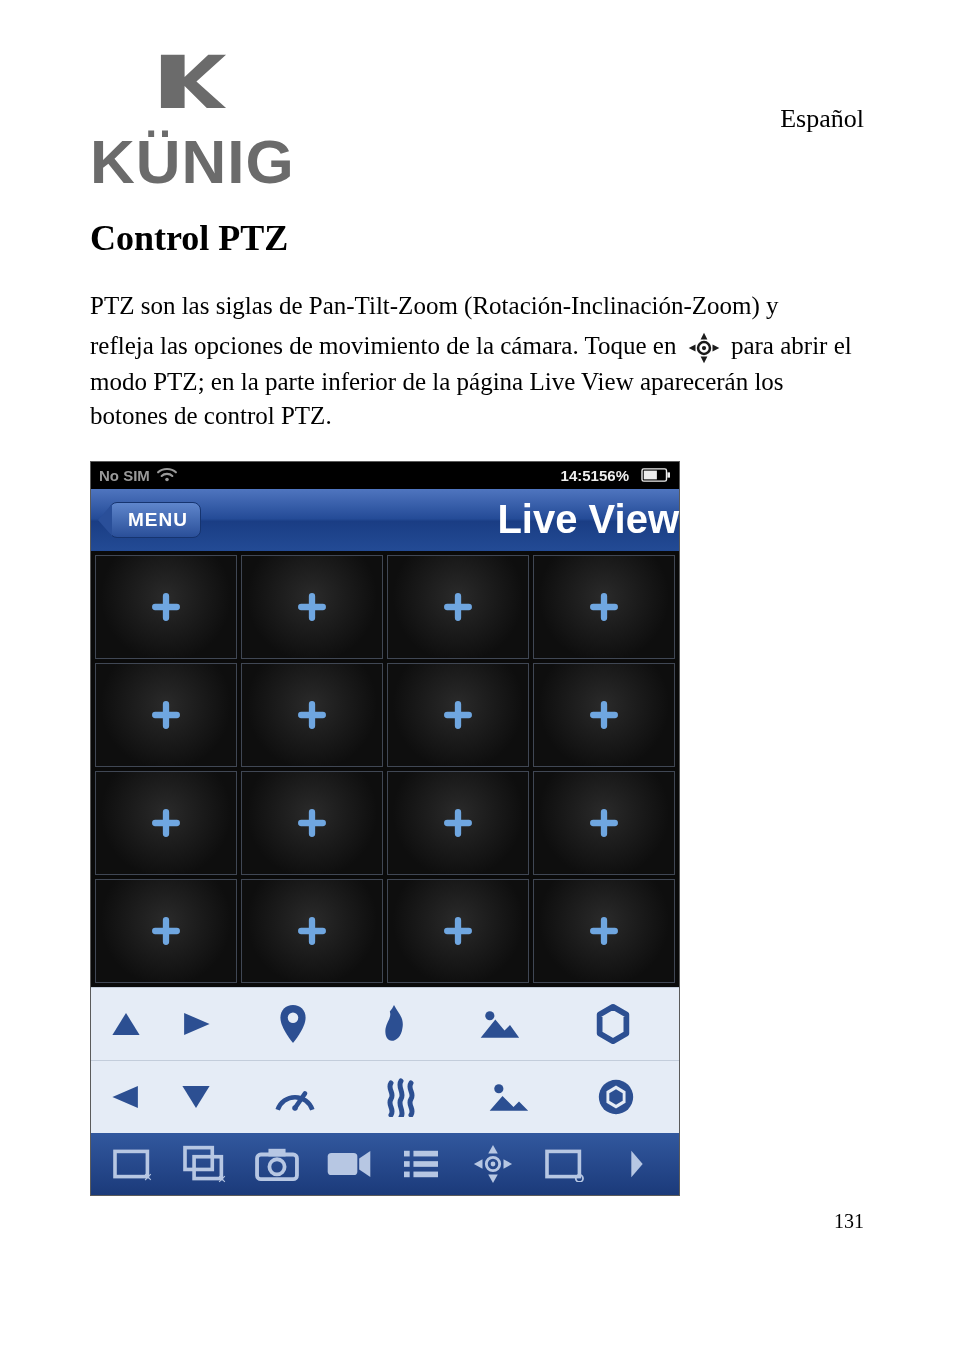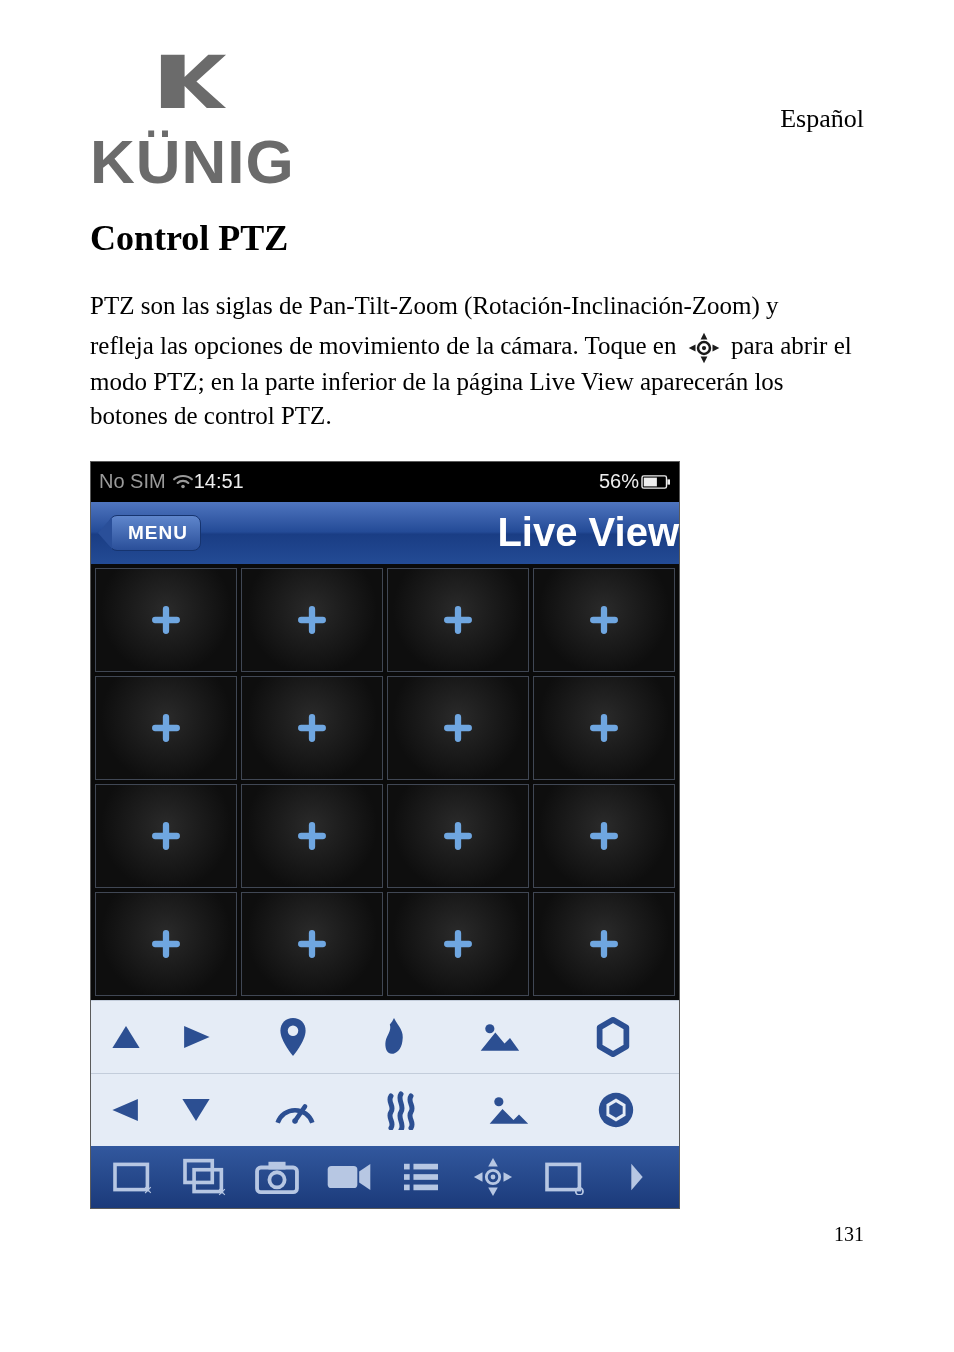--- a/index.html
+++ b/index.html
@@ -63,28 +63,28 @@
     width: 588px;
     margin: 28px 0 0 0;
     border: 1px solid #5b5b5b;
     font-family: Arial, Helvetica, sans-serif;
   }
   .status-bar {
     background: #000;
     color: #9a9a9a;
     display: flex;
     align-items: center;
-    font-size: 20px;
-    font-weight: normal;
-    height: 40px;
+    font-size: 15px;
+    font-weight: bold;
+    height: 27px;
     padding: 0 8px;
   }
   .status-left { display:flex; align-items:center; gap:6px; }
-  .status-center { flex:1; text-align:left; color:#eee; }
-  .status-right { display:flex; align-items:center; gap:2px; color:#eee; }
+  .status-center { flex:1; text-align:right; color:#eee; }
+  .status-right { display:flex; align-items:center; gap:12px; color:#eee; }
 
   .nav-bar {
     background: linear-gradient(#4f75bf, #244b97 48%, #1a3d84 52%, #234b95);
     height: 62px;
     display: flex;
     align-items: center;
     position: relative;
     padding-left: 8px;
   }
   .menu-btn {

